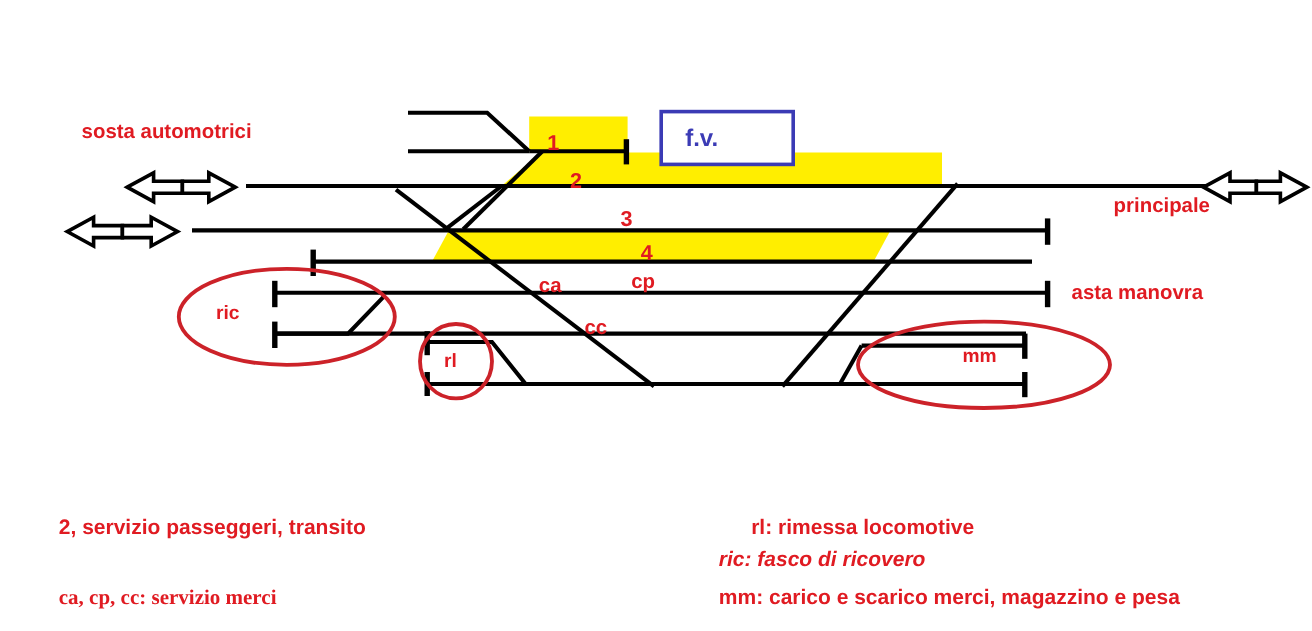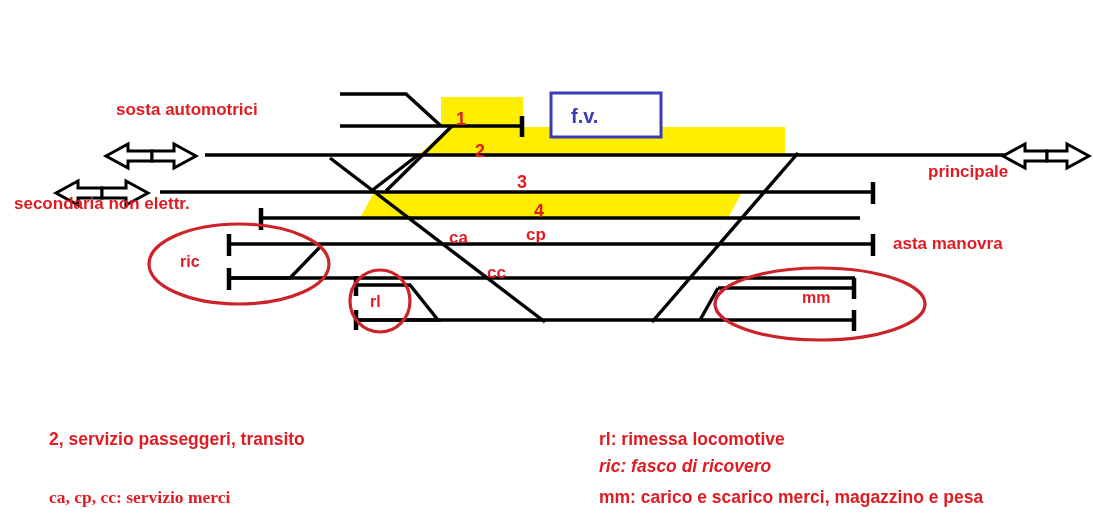--- a/index.html
+++ b/index.html
@@ -128,38 +128,37 @@
       <ellipse cx="380" cy="301" rx="30" ry="31"></ellipse>
       <ellipse cx="820" cy="304" rx="105" ry="36"></ellipse>
     </g>
 
     <rect x="551" y="93" width="110" height="44" fill="#ffffff" stroke="#3b3bb5" stroke-width="3"></rect>
 
   </svg>
 
   <div class="fv-text" style="left:571px; top:105px;">f.v.</div>
 
-  <div class="lbl lbl-side" style="left:68px; top:101px;margin-left:48px;">sosta automotrici</div>
-  <div class="lbl lbl-side" style="left:14px; top:195px;">secondaria non elettr.</div>
+  <div class="lbl lbl-side" style="left:68px; top:101px;">sosta automotrici</div>
   <div class="lbl lbl-side" style="left:928px; top:163px;">principale</div>
   <div class="lbl lbl-side" style="left:893px; top:235px;">asta manovra</div>
 
   <div class="lbl lbl-track" style="left:456px; top:110px;">1</div>
   <div class="lbl lbl-track" style="left:475px; top:142px;">2</div>
   <div class="lbl lbl-track" style="left:517px; top:173px;">3</div>
   <div class="lbl lbl-track" style="left:534px; top:202px;">4</div>
 
   <div class="lbl lbl-goods" style="left:449px; top:229px;">ca</div>
   <div class="lbl lbl-goods" style="left:526px; top:226px;">cp</div>
   <div class="lbl lbl-goods" style="left:487px; top:264px;">cc</div>
 
   <div class="lbl lbl-zone" style="left:180px; top:254px;">ric</div>
   <div class="lbl lbl-zone" style="left:370px; top:294px;">rl</div>
   <div class="lbl lbl-zone" style="left:802px; top:290px;">mm</div>
 
   <div class="lbl lbl-legend" style="left:49px; top:431px;">2, servizio passeggeri, transito</div>
   <div class="lbl lbl-legend" style="left:49px; top:489px;font-family:Liberation Serif, serif;">ca, cp, cc: servizio merci</div>
 
-  <div class="lbl lbl-legend" style="left:599px; top:431px;">rl: rimessa locomotive</div>
+  <div class="lbl lbl-legend" style="left:626px; top:431px;">rl: rimessa locomotive</div>
   <div class="lbl lbl-legend" style="left:599px; top:458px;font-style:italic;">ric: fasco di ricovero</div>
   <div class="lbl lbl-legend" style="left:599px; top:489px;">mm: carico e scarico merci, magazzino e pesa</div>
 
 </div>
 
 </body></html>

